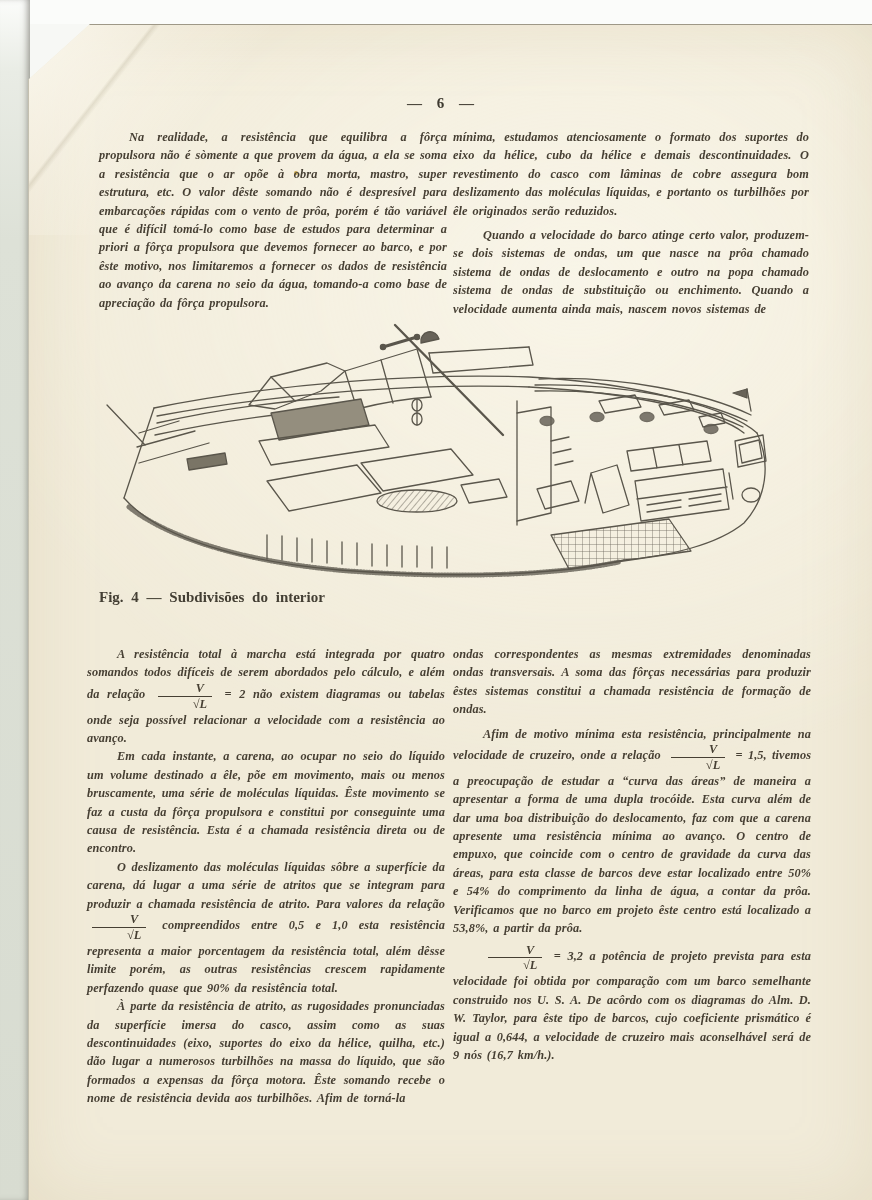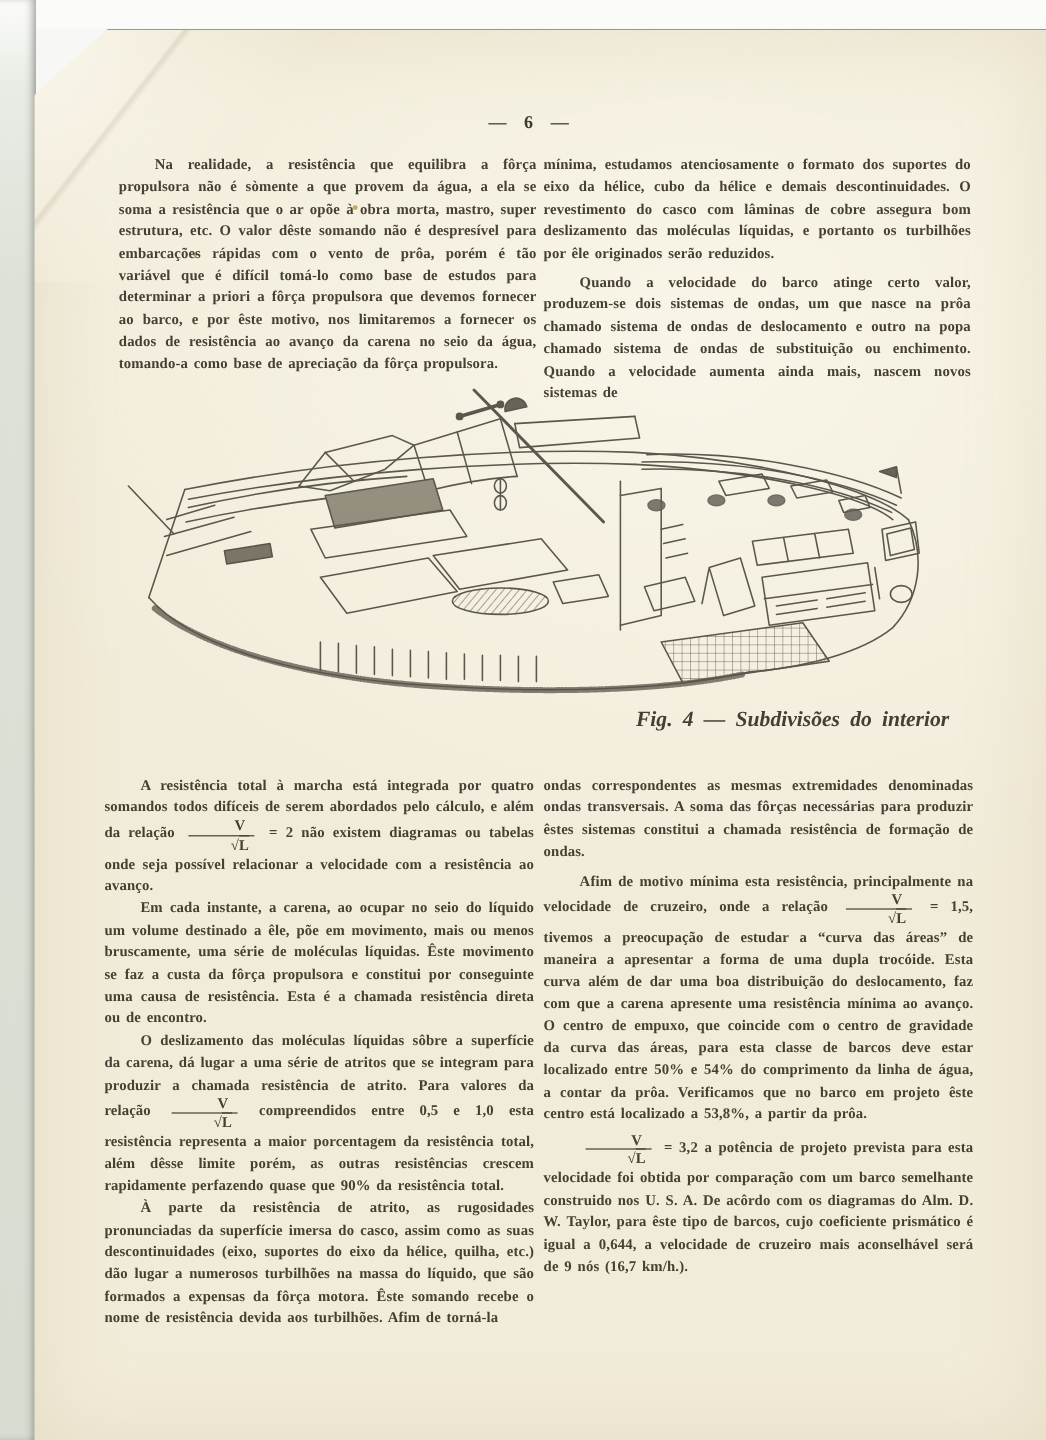--- a/index.html
+++ b/index.html
@@ -37,31 +37,31 @@
   .speck.s2{left:132px;top:186px;width:3px;height:3px;background:#b5a06a;}
   .pagenum{
     position:absolute;top:70px;left:0;width:824px;text-align:center;
     font-size:15px;font-weight:bold;color:#3e3a30;word-spacing:9px;letter-spacing:1px;
   }
   .col{
     position:absolute;text-align:justify;
     font-size:12.3px;line-height:18.4px;font-weight:bold;
     color:#463f33;letter-spacing:.1px;word-spacing:1.6px;
   }
-  .col p{margin:0;}
+  .col p{margin:0;font-style:italic;}
   .col p.ind{text-indent:30px;}
   .col p.sp{margin-top:6px;}
   .tl{left:70px;top:103px;width:348px;}
   .tr{left:424px;top:103px;width:356px;}
   .bl{left:58px;top:620px;width:358px;}
   .br{left:424px;top:620px;width:358px;}
   .figure{position:absolute;left:70px;top:288px;width:692px;height:272px;}
   .caption{
-    position:absolute;top:564px;left:70px;width:692px;text-align:right;
-    font-style:italic;font-weight:bold;font-size:18px;color:#443f34;word-spacing:4px;
+    position:absolute;top:564px;left:70px;width:692px;text-align:left;
+    font-weight:bold;font-size:15px;color:#443f34;word-spacing:4px;
   }
   .frac{
     display:inline-block;vertical-align:-10px;text-align:center;
     line-height:1.05;margin:0 5px;font-weight:bold;
   }
   .frac .num{display:block;border-bottom:1.3px solid currentColor;padding:0 8px 1px;}
   .frac .den{display:block;padding-top:1px;white-space:nowrap;}
   .frac .den .over{text-decoration:overline;}
 </style>
 </head>

